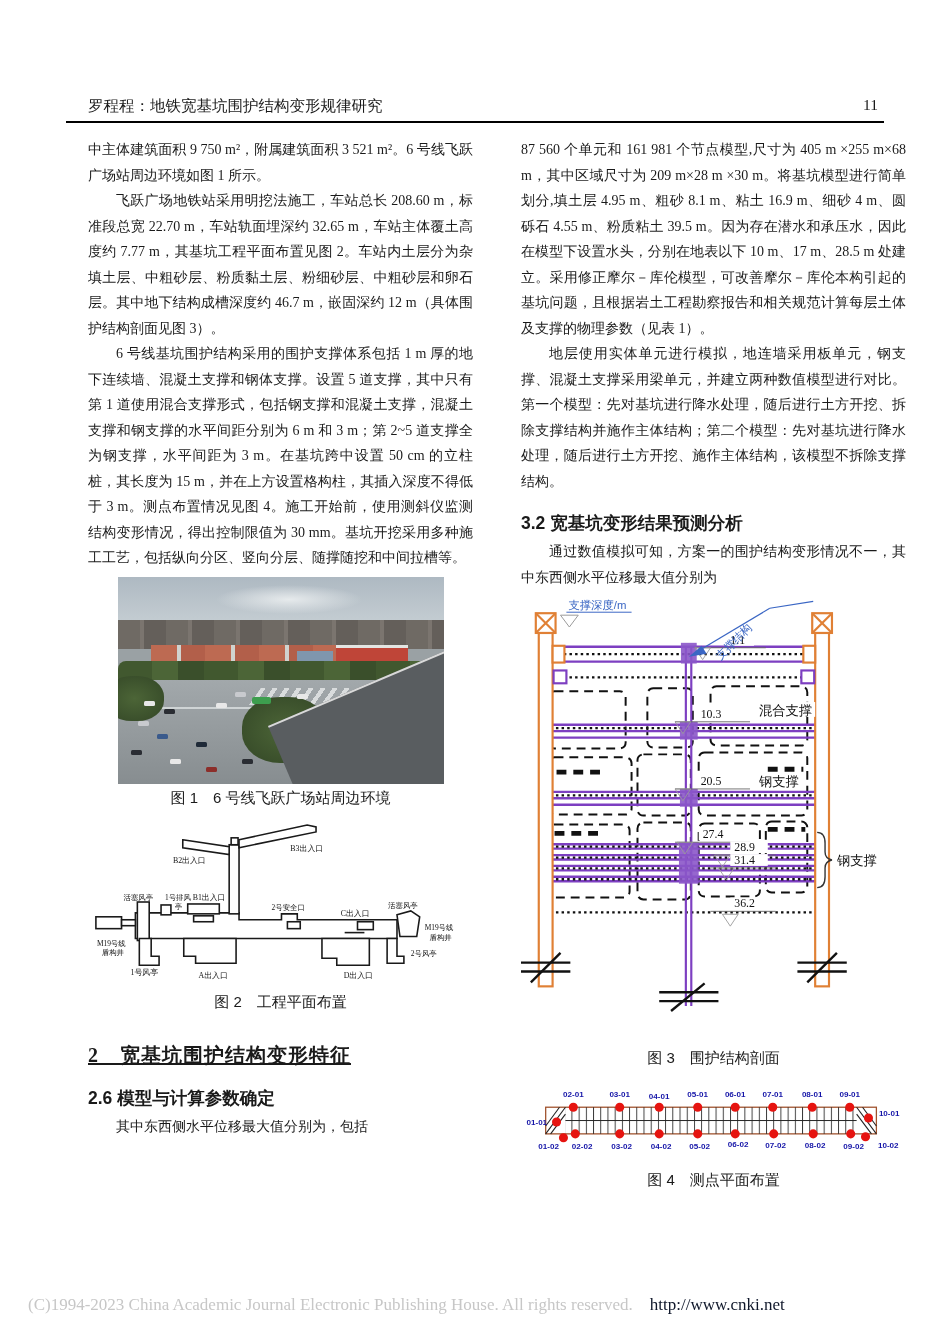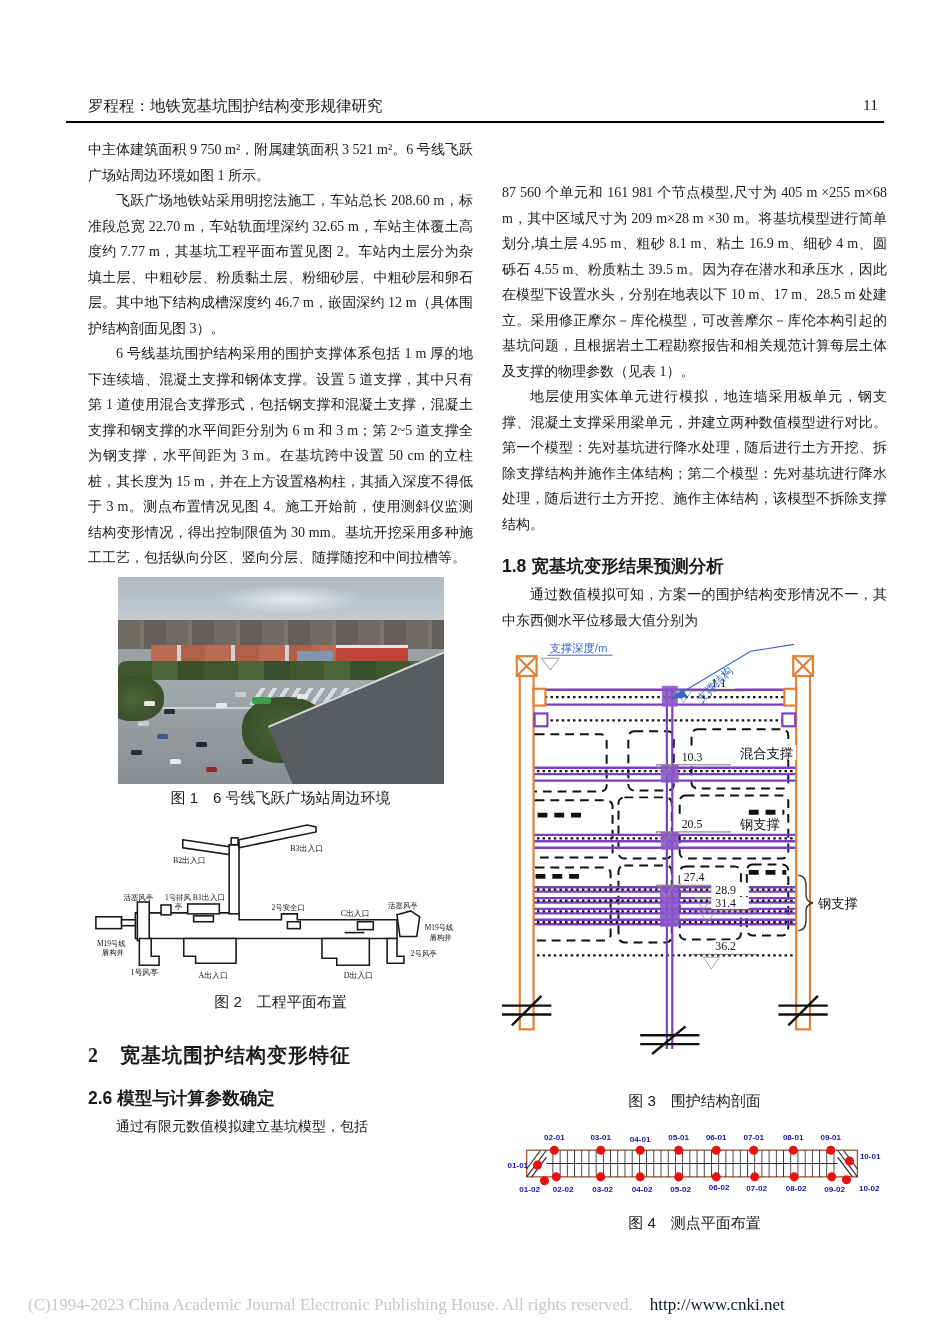--- a/index.html
+++ b/index.html
@@ -4,25 +4,25 @@
 <style>
   html,body{margin:0;padding:0;background:#ffffff;}
   #page{position:relative;width:950px;height:1344px;background:#ffffff;overflow:hidden;
         font-family:"Liberation Serif","DejaVu Serif",serif;color:#1a1a1a;}
   
   #running-head{position:absolute;left:88px;top:96px;width:790px;font-size:15.5px;display:flex;justify-content:space-between;}
   #head-rule{position:absolute;left:66px;top:121px;width:818px;height:1.6px;background:#000;}
   
   .col{position:absolute;top:137px;width:385px;}
   #col-left{left:88px;}
-  #col-right{left:502px;margin-top:43px;}
+  #col-right{left:521px;}
   .para{font-size:14px;line-height:25.5px;text-align:justify;margin:0;}
   .indent{text-indent:2em;font-family:Liberation Serif, serif;}
   
-  .h1{font-size:20px;font-weight:600;margin:30px 0 16px 0;letter-spacing:1px;}
+  .h1{font-size:20px;font-weight:600;margin:30px 0 16px 0;letter-spacing:1px;text-decoration:underline;}
   .h2{font-family:"Liberation Sans","DejaVu Sans",sans-serif;font-weight:bold;font-size:17.5px;margin:17px 0 4px 0;}
   .figcap{font-family:"Liberation Sans","DejaVu Sans",sans-serif;font-weight:normal;font-size:15px;text-align:center;margin:5px 0 0 0;}
   
   #photo{position:relative;width:326px;height:207px;margin:6px 0 0 30px;overflow:hidden;background:#9aa1a4;}
   #photo .sky{position:absolute;left:0;top:0;width:100%;height:30%;background:linear-gradient(#aeb9c2,#ccd4d8);}
   #photo .cloud{position:absolute;left:30%;top:4%;width:45%;height:14%;background:radial-gradient(closest-side,#e6eaec,rgba(230,234,236,0));border-radius:50%;}
   #photo .farbldg{position:absolute;left:0;top:21%;width:100%;height:14%;
       background:repeating-linear-gradient(90deg,#6f6a64 0 22px,#7b756f 22px 26px,#645f5a 26px 48px);}
   #photo .redrow{position:absolute;left:10%;top:33%;width:78%;height:10%;
       background:repeating-linear-gradient(90deg,#bd6a52 0 26px,#d0d3cf 26px 30px,#b25f4a 30px 54px);}
@@ -142,27 +142,27 @@
         <text x="14" y="140" font-size="7.5">盾构井</text>
         <text x="43" y="160">1号风亭</text>
         <text x="112" y="163">A出入口</text>
         <text x="259" y="163">D出入口</text>
       </g>
     </svg>
     <p class="figcap">图 2　工程平面布置</p>
 
     <h1 class="h1">2　宽基坑围护结构变形特征</h1>
     <h2 class="h2">2.6 模型与计算参数确定</h2>
-    <p class="para indent">通过有限元数值模拟建立基坑模型，包括</p>
+    <p class="para indent">其中东西侧水平位移最大值分别为，包括</p>
   </div>
 
   <div class="col" id="col-right">
     <p class="para">87 560 个单元和 161 981 个节点模型,尺寸为 405 m ×255 m×68 m，其中区域尺寸为 209 m×28 m ×30 m。将基坑模型进行简单划分,填土层 4.95 m、粗砂 8.1 m、粘土 16.9 m、细砂 4 m、圆砾石 4.55 m、粉质粘土 39.5 m。因为存在潜水和承压水，因此在模型下设置水头，分别在地表以下 10 m、17 m、28.5 m 处建立。采用修正摩尔－库伦模型，可改善摩尔－库伦本构引起的基坑问题，且根据岩土工程勘察报告和相关规范计算每层土体及支撑的物理参数（见表 1）。</p>
     <p class="para indent">地层使用实体单元进行模拟，地连墙采用板单元，钢支撑、混凝土支撑采用梁单元，并建立两种数值模型进行对比。第一个模型：先对基坑进行降水处理，随后进行土方开挖、拆除支撑结构并施作主体结构；第二个模型：先对基坑进行降水处理，随后进行土方开挖、施作主体结构，该模型不拆除支撑结构。</p>
-    <h2 class="h2">1.8 宽基坑变形结果预测分析</h2>
+    <h2 class="h2">3.2 宽基坑变形结果预测分析</h2>
     <p class="para indent">通过数值模拟可知，方案一的围护结构变形情况不一，其中东西侧水平位移最大值分别为</p>
 
     <svg class="figsvg" width="385" height="445" viewBox="0 0 390 450" style="margin-top:9px;">
 
       <g fill="none" stroke="#111" stroke-width="2" stroke-dasharray="9 6">
         <rect x="28" y="93" width="78" height="58" rx="6"></rect>
         <rect x="128" y="90" width="46" height="60" rx="6"></rect>
         <rect x="192" y="88" width="98" height="60" rx="6"></rect>
         <rect x="28" y="160" width="84" height="58" rx="6"></rect>
         <rect x="118" y="157" width="54" height="62" rx="6"></rect>

